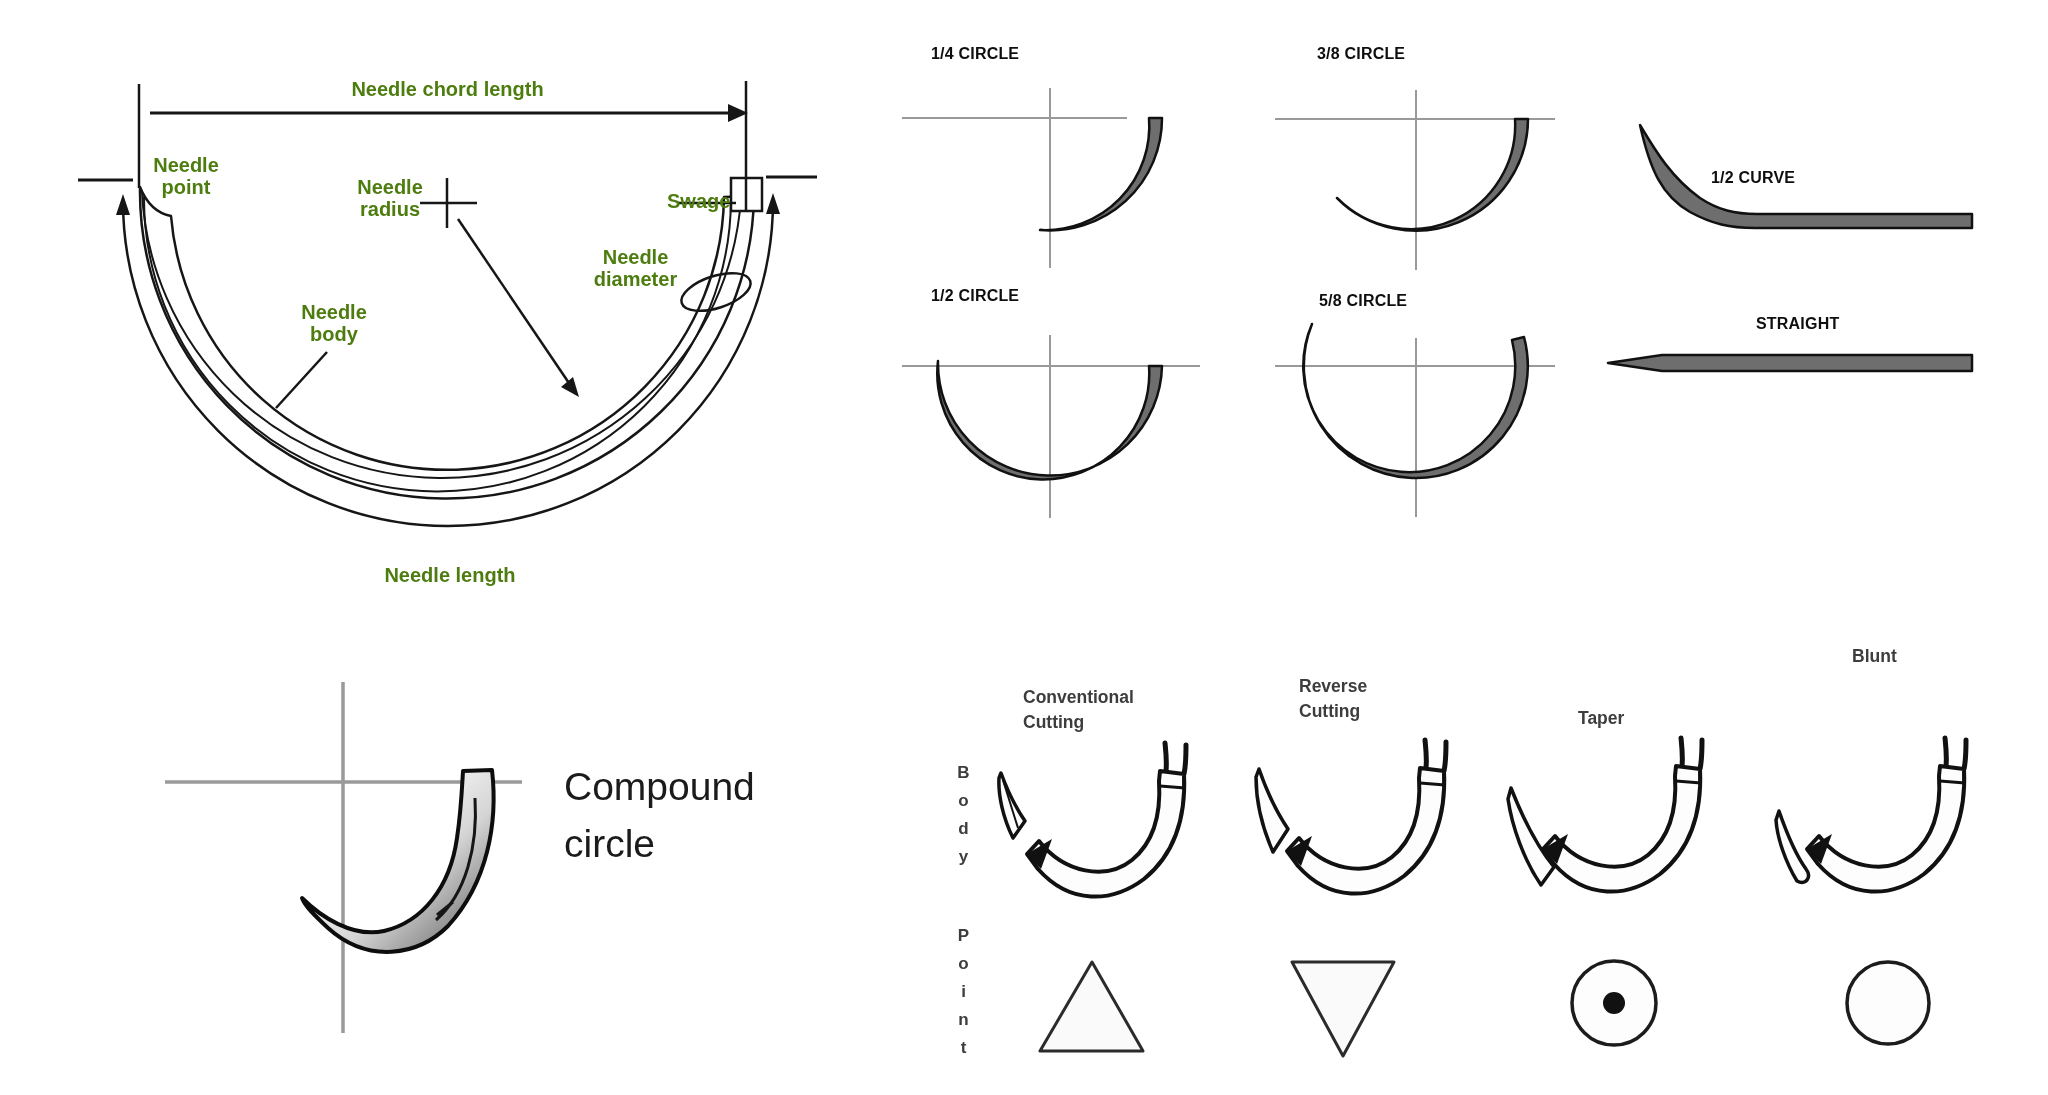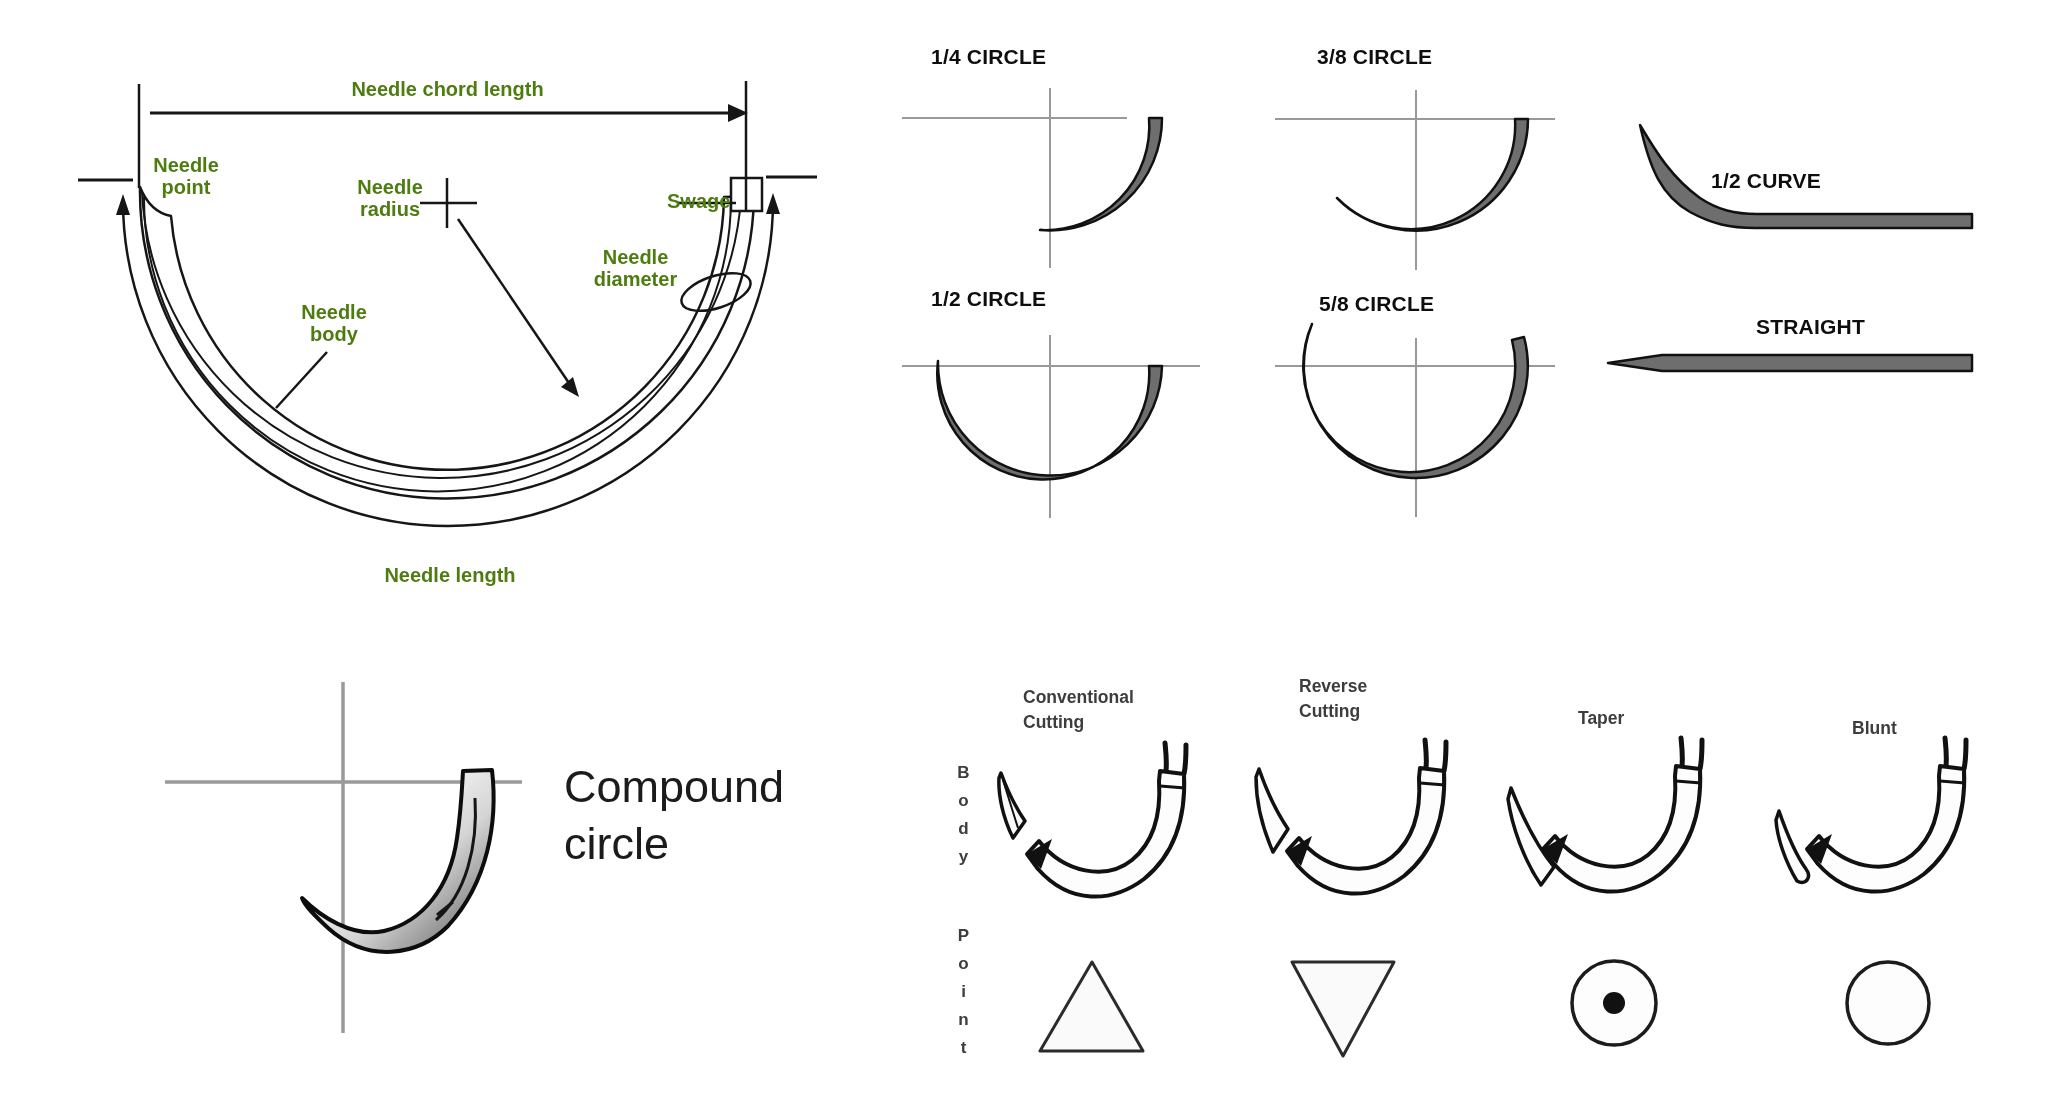--- a/index.html
+++ b/index.html
@@ -1,22 +1,22 @@
 <!DOCTYPE html>
 <html><head>
 <meta charset="utf-8">
 <style>
   html,body{margin:0;padding:0;background:#fff;}
   .canvas{position:relative;width:2048px;height:1095px;background:#ffffff;overflow:hidden;
           font-family:"Liberation Sans",sans-serif;}
   .canvas svg{position:absolute;left:0;top:0;}
   .lbl{position:absolute;color:#111;white-space:pre-line;}
-  .lbl-bold{font-weight:700;font-size:21px;letter-spacing:0.2px;color:#0e0e0e;}
+  .lbl-bold{font-weight:700;font-size:16px;letter-spacing:0.2px;color:#0e0e0e;}
   .lbl-anat{font-weight:700;font-size:20px;line-height:21.5px;color:#4d7c0f;text-align:center;}
-  .lbl-compound{font-weight:400;font-size:45px;line-height:57px;color:#1b1b1b;}
+  .lbl-compound{font-weight:400;font-size:39px;line-height:57px;color:#1b1b1b;}
   .lbl-type{font-weight:600;font-size:17.5px;line-height:24.5px;color:#3d3d3d;}
   .lbl-vert{font-weight:600;font-size:17px;color:#3d3d3d;writing-mode:vertical-lr;
             text-orientation:upright;letter-spacing:9px;}
 </style>
 </head>
 <body>
 
 <div class="canvas">
 
 <svg width="2048" height="1095" viewBox="0 0 2048 1095">
@@ -138,18 +138,18 @@
 <div class="lbl lbl-bold" style="left:1756px;top:315px;">STRAIGHT</div>
 
 <div class="lbl lbl-compound" style="left:564px;top:758px;">Compound
 circle</div>
 
 <div class="lbl lbl-type" style="left:1023px;top:685px;">Conventional
 Cutting</div>
 <div class="lbl lbl-type" style="left:1299px;top:674px;">Reverse
 Cutting</div>
 <div class="lbl lbl-type" style="left:1578px;top:684px;margin-top:22px;">Taper</div>
-<div class="lbl lbl-type" style="left:1852px;top:716px;">Blunt</div>
+<div class="lbl lbl-type" style="left:1852px;top:644px;">Blunt</div>
 
 <div class="lbl lbl-vert" style="left:953px;top:763px;">Body</div>
 <div class="lbl lbl-vert" style="left:953px;top:926px;">Point</div>
 
 </div>
 
 </body></html>

